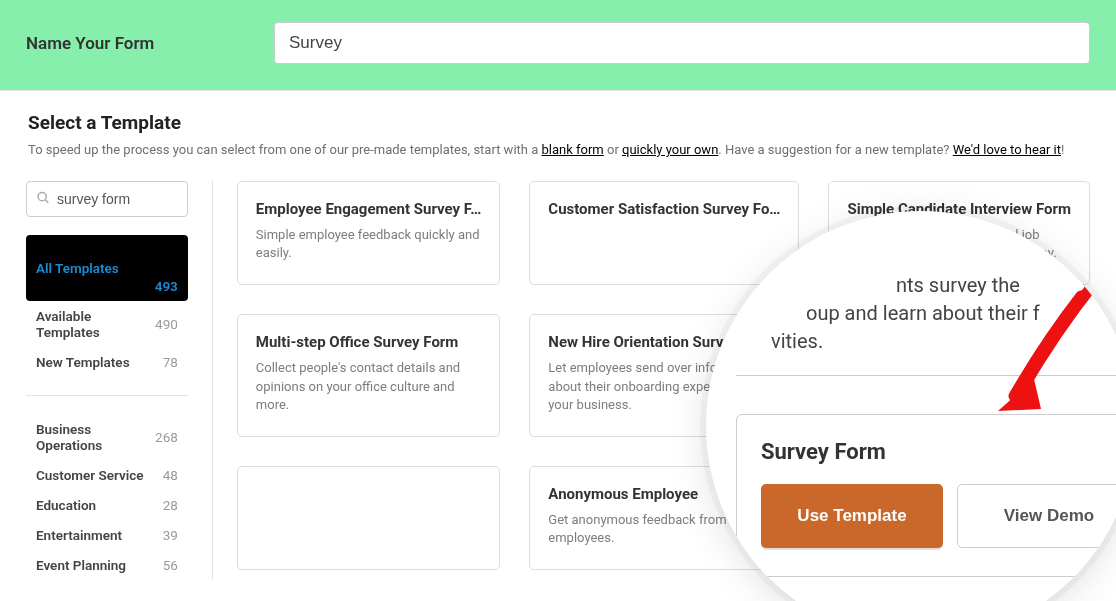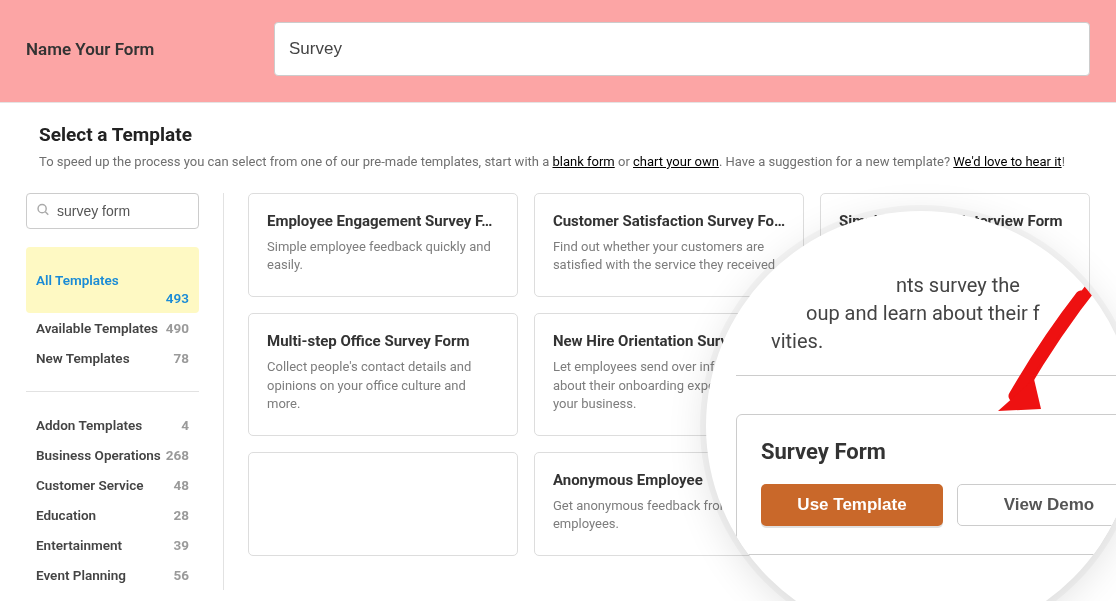--- a/index.html
+++ b/index.html
@@ -6,44 +6,44 @@
   body {
     font-family: -apple-system, BlinkMacSystemFont, "Segoe UI", Roboto, Helvetica, Arial, sans-serif;
     background: #fff;
     color: #222;
     width: 1116px;
     height: 601px;
     overflow: hidden;
     position: relative;
   }
   .top-bar {
-    background: #fca5a5;
+    background: #86efac;
     padding: 22px 26px 26px 26px;
     display: flex;
     align-items: center;
     border-bottom: 1px solid #e4e4e4;
   }
   .top-label {
     font-weight: 600;
     font-size: 17px;
     color: #333;
     width: 248px;
   }
   .form-name-input {
     flex: 1;
-    height: 54px;
+    height: 42px;
     border: 1px solid #ccc;
     border-radius: 4px;
     padding: 0 14px;
     font-size: 17px;
     color: #444;
     background: #fff;
   }
   .section {
-    padding: 20px 26px 6px 39px;
+    padding: 20px 26px 6px 28px;
   }
   .section-title {
     font-weight: 700;
     font-size: 19px;
     color: #222;
     margin-bottom: 8px;
   }
   .section-sub {
     font-size: 13px;
     color: #6f6f6f;
@@ -87,37 +87,37 @@
     display: flex;
     justify-content: space-between;
     align-items: center;
     padding: 7px 10px;
     font-size: 13.5px;
     color: #444;
     border-radius: 4px;
     cursor: pointer;
     font-weight: 600;
   }
-  .cat-item .count { color: #9a9a9a; font-weight: 700; }
+  .cat-item .count { color: #9a9a9a; font-weight: 400; }
   .cat-item.active {
-    background: #fef9c3;
+    background: #000000;
     color: #1a8bd6;
   }
   .cat-item.active .count { color: #1a8bd6; font-weight: 600; margin-top: 36px; }
   .divider {
     height: 1px;
     background: #e2e2e2;
     margin: 18px 0;
   }
   .grid {
     flex: 1;
     padding-left: 24px;
     display: grid;
     grid-template-columns: repeat(3, 1fr);
-    gap: 16px;
+    gap: 29px;
     align-content: start;
   }
   .card {
     border: 1px solid #ddd;
     border-radius: 5px;
     padding: 18px 18px 22px 18px;
     background: #fff;
   }
   .card-title {
     font-weight: 700;
@@ -170,21 +170,21 @@
   }
   .zoom-card-title {
     font-weight: 700;
     font-size: 22px;
     color: #333;
     margin-bottom: 20px;
   }
   .btn-row { display: flex; gap: 14px; }
   .btn {
     flex: 1;
-    height: 42px;
+    height: 64px;
     border-radius: 5px;
     font-size: 17px;
     font-weight: 700;
     display: flex;
     align-items: center;
     justify-content: center;
     cursor: pointer;
     border: none;
   }
   .btn-primary {
@@ -213,21 +213,21 @@
 <body>
 
 <div class="top-bar">
   <div class="top-label">Name Your Form</div>
   <input class="form-name-input" type="text" value="Survey" style="">
 </div>
 
 <div class="section">
   <div class="section-title">Select a Template</div>
   <div class="section-sub">
-    <span>To speed up the process you can select from one of our pre-made templates, start with a </span><a>blank form</a><span> or </span><a>chart your own</a><span>. Have a suggestion for a new template? </span><a>We'd love to hear it</a><span>!</span>
+    <span>To speed up the process you can select from one of our pre-made templates, start with a </span><a>blank form</a><span> or </span><a>quickly your own</a><span>. Have a suggestion for a new template? </span><a>We'd love to hear it</a><span>!</span>
   </div>
 </div>
 
 <div class="main">
 
   <div class="sidebar">
     <div class="search-wrap">
       <span class="search-icon">
         <svg width="14" height="14" viewBox="0 0 24 24" fill="none" stroke="currentColor" stroke-width="2.5">
             <circle cx="10.5" cy="10.5" r="7"></circle>
@@ -246,24 +246,20 @@
           <span class="count">490</span>
         </li>
         <li class="cat-item">
           <span>New Templates</span>
           <span class="count">78</span>
         </li>
       </ul>
     <div class="divider"></div>
     <ul class="cat-list" id="cats-b">
         <li class="cat-item">
-          <span>Addon Templates</span>
-          <span class="count">4</span>
-        </li>
-        <li class="cat-item">
           <span>Business Operations</span>
           <span class="count">268</span>
         </li>
         <li class="cat-item">
           <span>Customer Service</span>
           <span class="count">48</span>
         </li>
         <li class="cat-item">
           <span>Education</span>
           <span class="count">28</span>
@@ -279,21 +275,20 @@
       </ul>
   </div>
 
   <div class="grid" id="grid">
       <div class="card">
         <div class="card-title">Employee Engagement Survey F…</div>
         <div class="card-desc">Simple employee feedback quickly and easily.</div>
       </div>
       <div class="card">
         <div class="card-title">Customer Satisfaction Survey Fo…</div>
-        <div class="card-desc">Find out whether your customers are satisfied with the service they received.</div>
       </div>
       <div class="card">
         <div class="card-title">Simple Candidate Interview Form</div>
         <div class="card-desc">Effectively analyze a potential job candidate with a Likert Scale survey.</div>
       </div>
       <div class="card">
         <div class="card-title">Multi-step Office Survey Form</div>
         <div class="card-desc">Collect people's contact details and opinions on your office culture and more.</div>
       </div>
       <div class="card">

